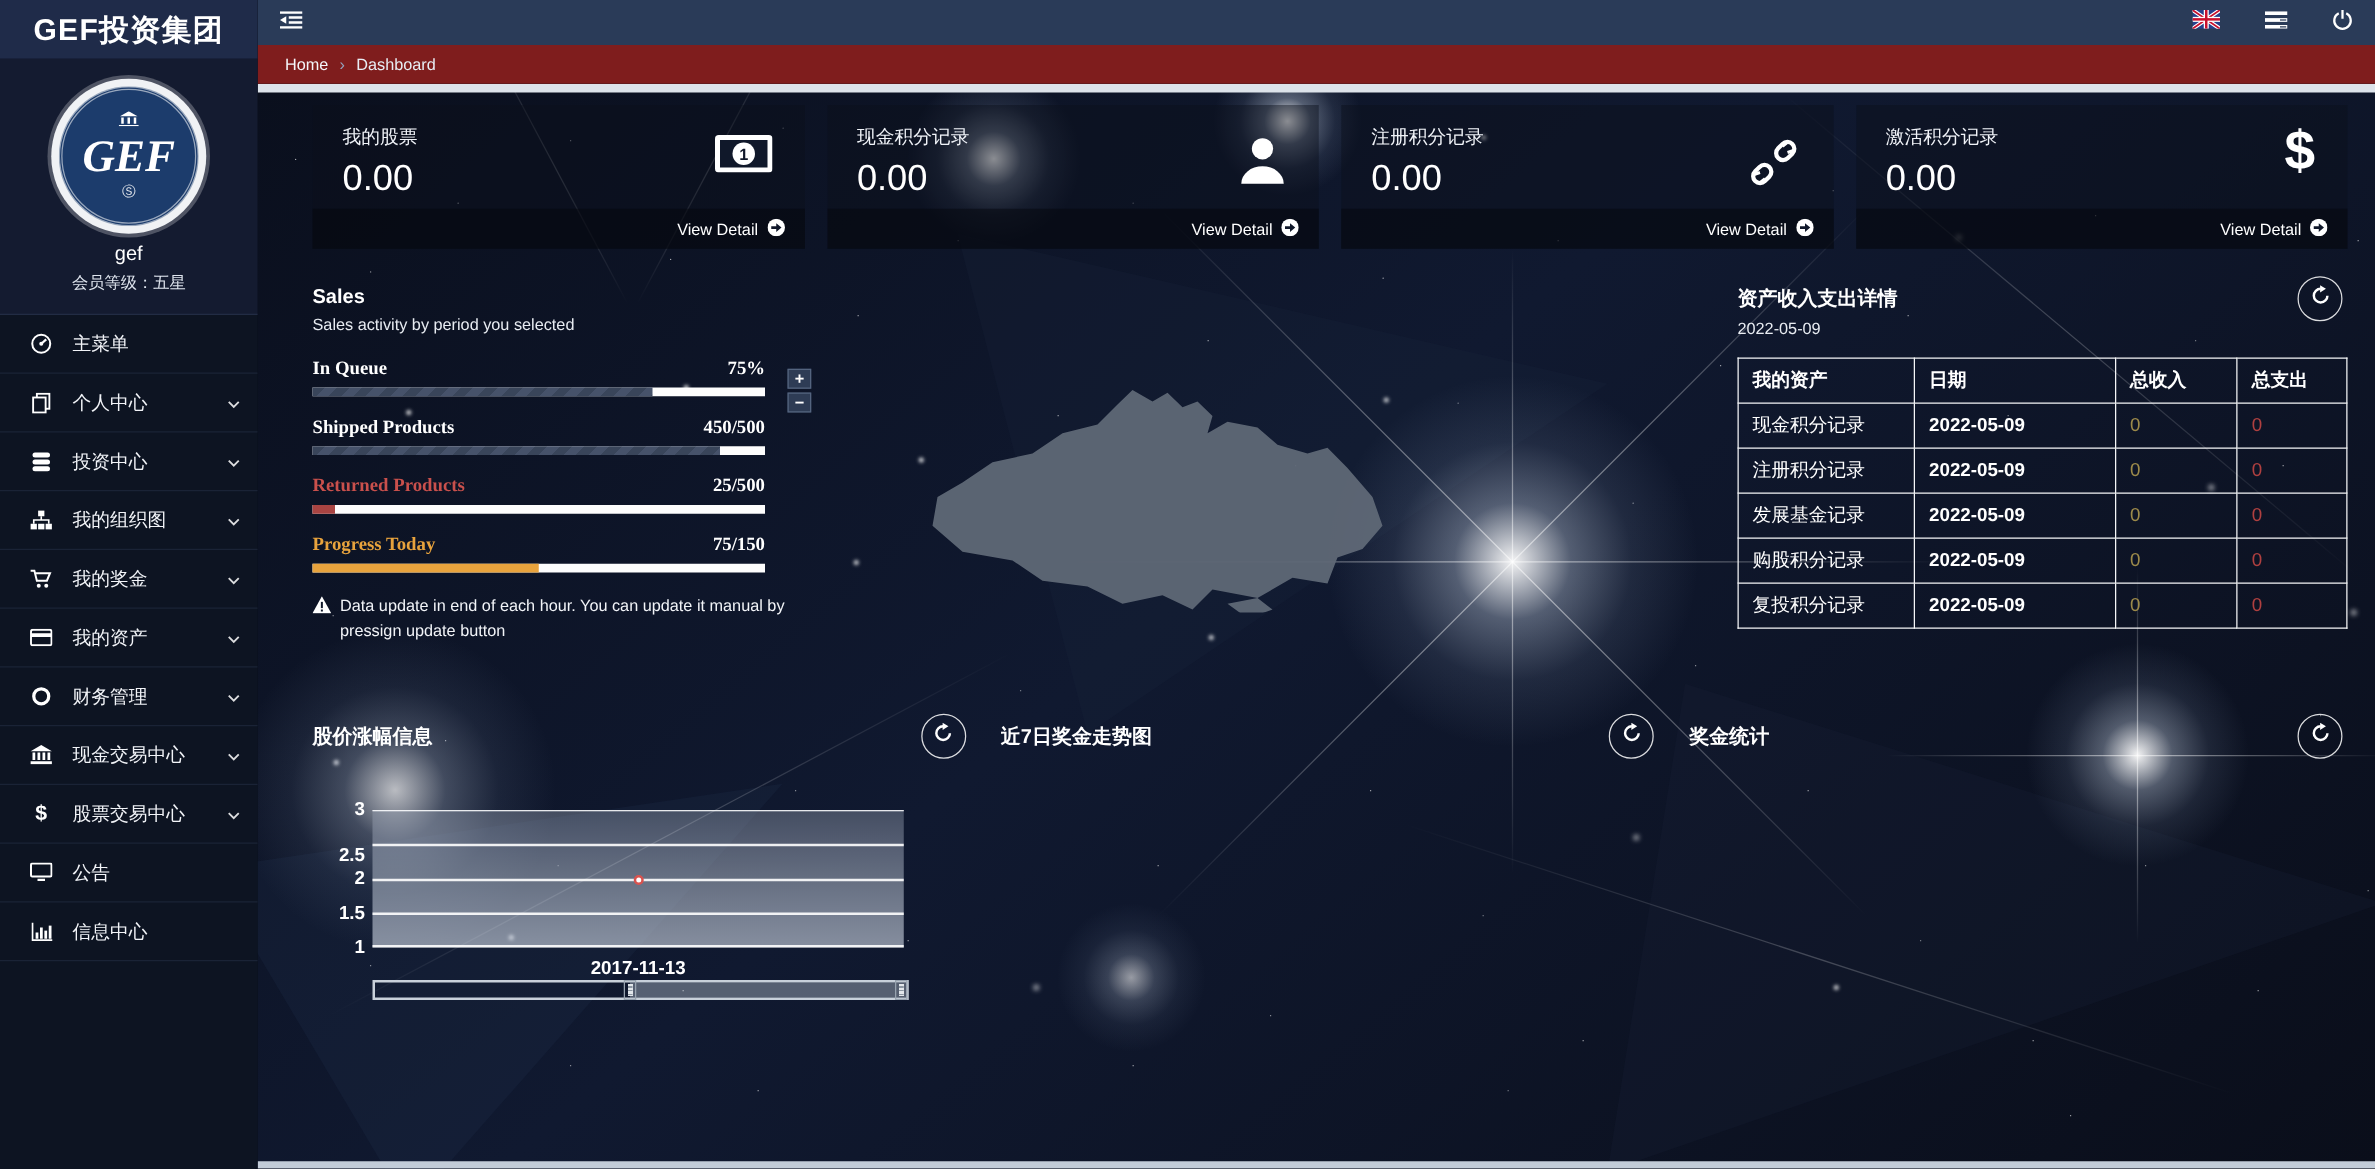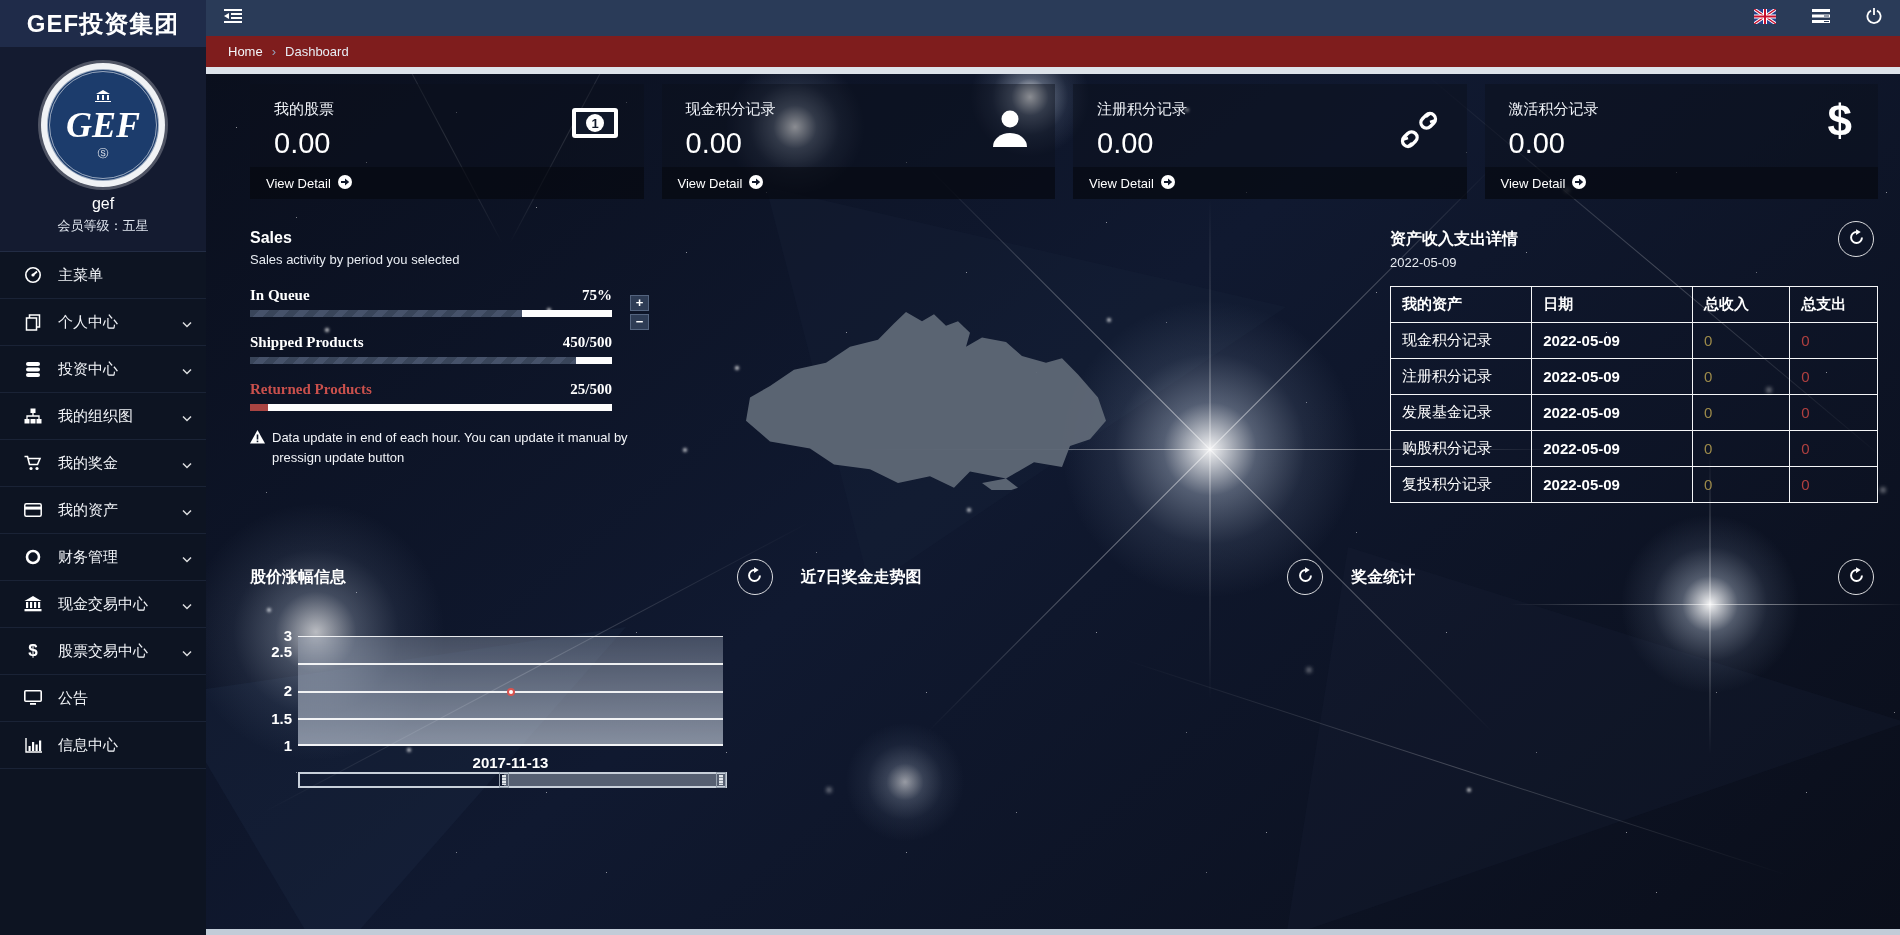--- a/index.html
+++ b/index.html
@@ -100,21 +100,21 @@
   .content { position:absolute; inset:7px 0 6px 0; z-index:10; }
 
   
   .cards-row { display:grid; grid-template-columns:repeat(4,1fr); gap:18px; margin:10px 22px 0 44px; }
   .stat-card { position:relative; height:115px; background:rgba(10,15,26,.45); }
   .sc-body { padding:16px 24px 0; }
   .sc-label { color:#f0f3f8; font-size:15px; }
   .sc-value { color:#fff; font-size:29px; font-weight:300; margin-top:8px; }
   .sc-icon { position:absolute; right:26px; top:24px; color:#fff; }
   .sc-footer { position:absolute; left:0; right:0; bottom:0; height:32px; background:rgba(3,6,12,.5);
-    display:flex; align-items:center; padding:0 16px; cursor:pointer; }
+    display:flex; align-items:center; justify-content:flex-end; padding:0 16px; cursor:pointer; }
   .sc-link { color:#fff; font-size:13px; display:flex; align-items:center; gap:7px; }
 
   
   .row2 { display:flex; gap:20px; margin:22px 22px 0 44px; }
   .row3 { display:flex; gap:24px; margin:56px 22px 0 44px; }
   .panel { position:relative; }
   .panel-title { color:#fff; font-size:16px; font-weight:bold; }
   .panel-sub { color:#e8ecf2; font-size:13px; margin-top:5px; }
   .refresh-btn { position:absolute; right:4px; top:0; width:36px; height:36px; border-radius:50%;
     border:1px solid rgba(255,255,255,.85); display:flex; align-items:center; justify-content:center;
@@ -518,20 +518,29 @@
                     <span class="pfill striped" style="width: 90%;"></span>
                   </div>
               </div>
               <div class="bar-group">
                 <div class="bar-head">
                   <span class="bar-label" style="color: rgb(201, 80, 76);">Returned Products</span>
                   <span class="bar-value">25/500</span>
                 </div>
                 <div class="pbar">
                     <span class="pfill" style="background: rgb(169, 68, 66); width: 5%;"></span>
+                  </div>
+              </div>
+              <div class="bar-group">
+                <div class="bar-head">
+                  <span class="bar-label" style="color: rgb(232, 163, 61);">Progress Today</span>
+                  <span class="bar-value">75/150</span>
+                </div>
+                <div class="pbar">
+                    <span class="pfill" style="background: rgb(232, 163, 61); width: 50%;"></span>
                   </div>
               </div>
             </div>
             <div class="pm-col">
               <span class="pm-btn">+</span>
               <span class="pm-btn">−</span>
             </div>
             <svg class="aus-map" width="400" height="185" viewBox="0 0 100 80" preserveAspectRatio="none">
                 <path d="M47,3 L51,7 L54,4 L57,9 L60,7 L63,12 L62,18 L66,14 L72,16 L76,22 L82,25 L86,23 L90,30 L95,40 L97,50 L93,58 L88,61 L86,70 L79,68 L72,75 L63,72 L59,79 L53,74 L45,77 L38,71 L29,69 L23,62 L13,59 L7,50 L8,40 L13,35 L19,28 L27,25 L33,18 L40,15 L44,8 Z M66,77 l6,-2 3,4 -5,3 z" fill="#5f6876" opacity="0.95"></path>
               </svg>
@@ -605,21 +614,21 @@
         <section class="panel third-panel">
           <div class="panel-title">股价涨幅信息</div>
           <span class="refresh-btn">
             <span><svg width="17" height="17" viewBox="0 0 20 20">
                   <path d="M16.4 10 A6.4 6.4 0 1 1 10 3.6" fill="none" stroke="#fff" stroke-width="2.3"></path>
                   <polygon points="9.5,0.2 15,3.6 9.5,7" fill="#fff"></polygon>
                 </svg></span>
           </span>
           <div class="chart-wrap">
             <span class="ytick" style="top:0;">3</span>
-            <span class="ytick" style="top:16px;">2.5</span>
+            <span class="ytick" style="top:37px;">2.5</span>
             <span class="ytick" style="top:55px;">2</span>
             <span class="ytick" style="top:82.5px;">1.5</span>
             <span class="ytick" style="top:110px;">1</span>
             <div class="plot">
               <div class="gline" style="top:26px;"></div>
               <div class="gline" style="top:54px;"></div>
               <div class="gline" style="top:81px;"></div>
               <div class="gline" style="bottom:0;"></div>
               <span class="dot"></span>
             </div>

